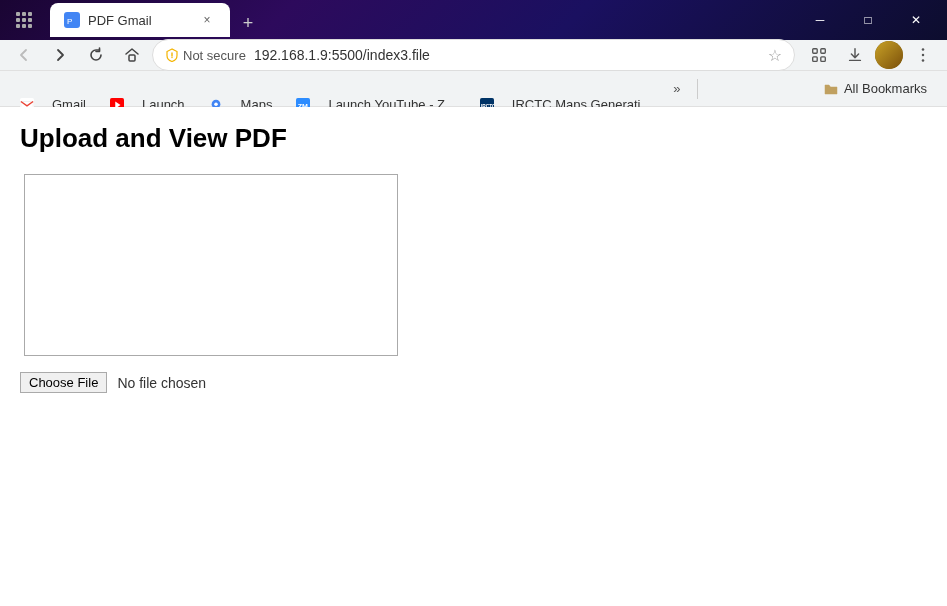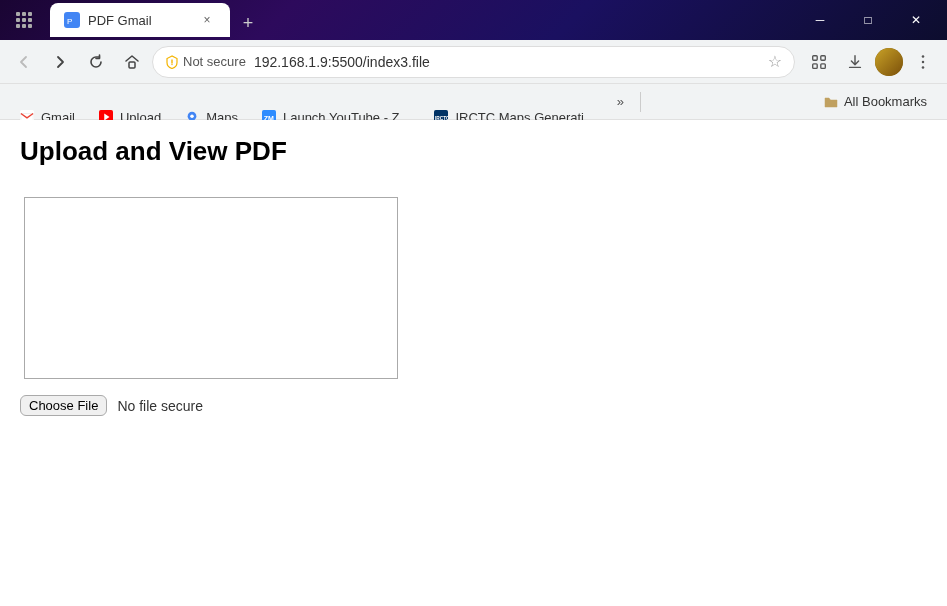--- a/index.html
+++ b/index.html
@@ -40,21 +40,21 @@
       width: 46px; height: 32px; display: flex; align-items: center; justify-content: center;
       color: #fff; font-size: 12px; cursor: pointer; border-radius: 4px;
     }
     .apps-btn {
       width: 32px; height: 32px; display: flex; align-items: center; justify-content: center;
       color: #ccc; cursor: pointer; margin-right: 4px;
     }
 
     
     .nav-bar {
-      height: 44px;
+      height: 31px;
       background: #f1f3f4;
       display: flex; align-items: center; padding: 0 8px; gap: 4px;
       border-bottom: 1px solid #e0e0e0;
     }
     .nav-btn {
       width: 32px; height: 32px; border-radius: 50%; display: flex; align-items: center;
       justify-content: center; cursor: pointer; color: #444; font-size: 16px;
     }
     .nav-btn.disabled { color: #bbb; cursor: default; }
     .address-bar {
@@ -75,44 +75,44 @@
       overflow: hidden; cursor: pointer;
     }
     .profile-avatar { width: 28px; height: 28px; border-radius: 50%; background: linear-gradient(135deg,#c9a227,#8b5e0a); }
 
     
     .bookmarks-bar {
       height: 36px; background: #f1f3f4; display: flex; align-items: center;
       padding: 0 10px; gap: 4px; border-bottom: 1px solid #e0e0e0;
     }
     .bm-item {
-      display: flex; align-items: flex-start; gap: 7px; padding: 4px 10px; border-radius: 4px;
+      display: flex; align-items: flex-end; gap: 18px; padding: 4px 10px; border-radius: 4px;
       cursor: pointer; font-size: 13px; color: #333; white-space: nowrap; margin-top: 31px;
     }
     .bm-favicon { width: 14px; height: 14px; flex-shrink: 0; }
     .bm-separator { width: 1px; height: 20px; background: #ccc; margin: 0 4px; }
     .bm-more {
       padding: 4px 8px; border-radius: 4px; cursor: pointer; color: #555; font-size: 13px;
       display: flex; align-items: center;
     }
     .bm-all-bookmarks { display: flex; align-items: center; gap: 6px; padding: 4px 10px; border-radius: 4px; cursor: pointer; margin-left: auto; font-size: 13px; color: #333; }
 
     
     .page-content {
       flex: 1; background: #fff; padding: 16px 20px; overflow-y: auto;
     }
-    .page-title { font-size: 26px; font-weight: bold; color: #000; margin-bottom: 30px; }
+    .page-title { font-size: 26px; font-weight: bold; color: #000; margin-bottom: 20px; }
     .pdf-preview {
       width: 374px; height: 182px; border: 1px solid #aaa; background: #fff;
       margin-bottom: 16px; margin-left: 4px;
     }
     .file-input-row { display: flex; align-items: center; gap: 10px; }
     .choose-file-btn {
       padding: 2px 8px; font-size: 13px; border: 1px solid #aaa; background: #f0f0f0;
-      cursor: pointer; border-radius: 6px; color: #000;
+      cursor: pointer; border-radius: 0; color: #000;
     }
     .no-file-text { font-size: 14px; color: #333; }
   </style>
 </head>
 <body>
 
 <div class="window">
 
   <div class="title-bar">
     <div class="apps-btn">
@@ -224,21 +224,21 @@
         <path d="M1 4l7 5 7-5" stroke="#EA4335" stroke-width="1.5" fill="none"></path>
       </svg>
       <span>Gmail</span>
     </div>
 
     <div class="bm-item">
       <svg class="bm-favicon" viewBox="0 0 16 16">
         <rect width="16" height="16" rx="2" fill="#FF0000"></rect>
         <polygon points="6,4 12,8 6,12" fill="#fff"></polygon>
       </svg>
-      <span>Upload</span>
+      <span>Launch</span>
     </div>
 
     <div class="bm-item">
       <svg class="bm-favicon" viewBox="0 0 16 16">
         <circle cx="8" cy="7" r="5" fill="#4285f4"></circle>
         <circle cx="8" cy="7" r="2" fill="#fff"></circle>
         <path d="M8 12l2 3" stroke="#34A853" stroke-width="1.5" stroke-linecap="round"></path>
       </svg>
       <span>Maps</span>
     </div>
@@ -271,17 +271,17 @@
     </div>
   </div>
 
   <div class="page-content">
     <h1 class="page-title">Upload and View PDF</h1>
 
     <div class="pdf-preview"></div>
 
     <div class="file-input-row">
       <button class="choose-file-btn">Choose File</button>
-      <span class="no-file-text">No file secure</span>
+      <span class="no-file-text">No file chosen</span>
     </div>
   </div>
 
 </div>
 
 </body></html>

